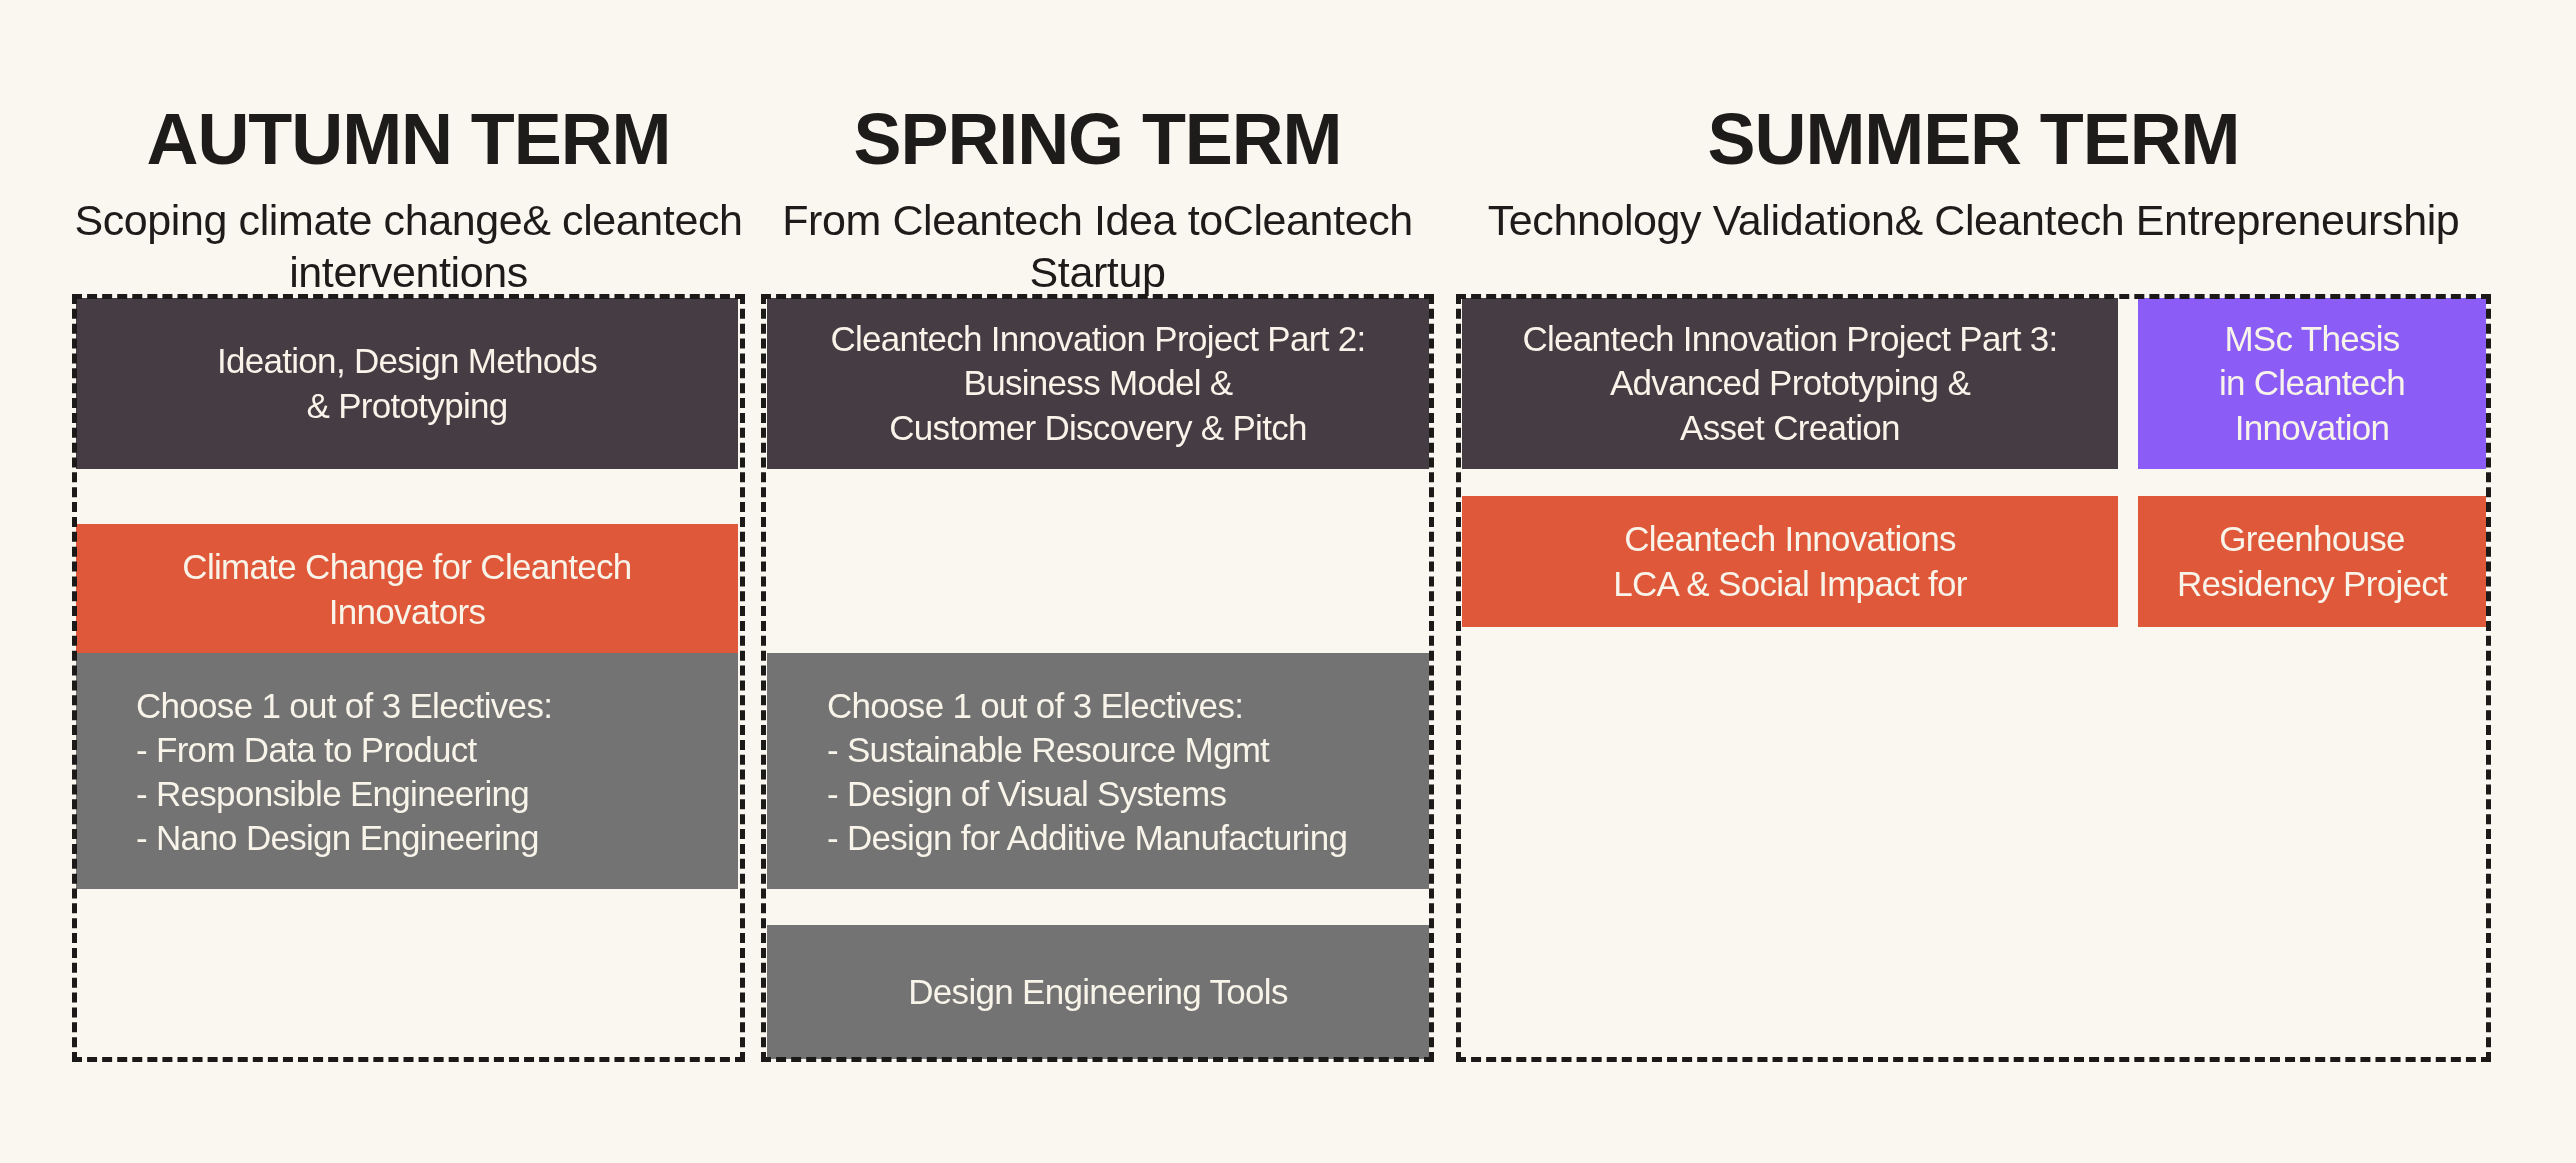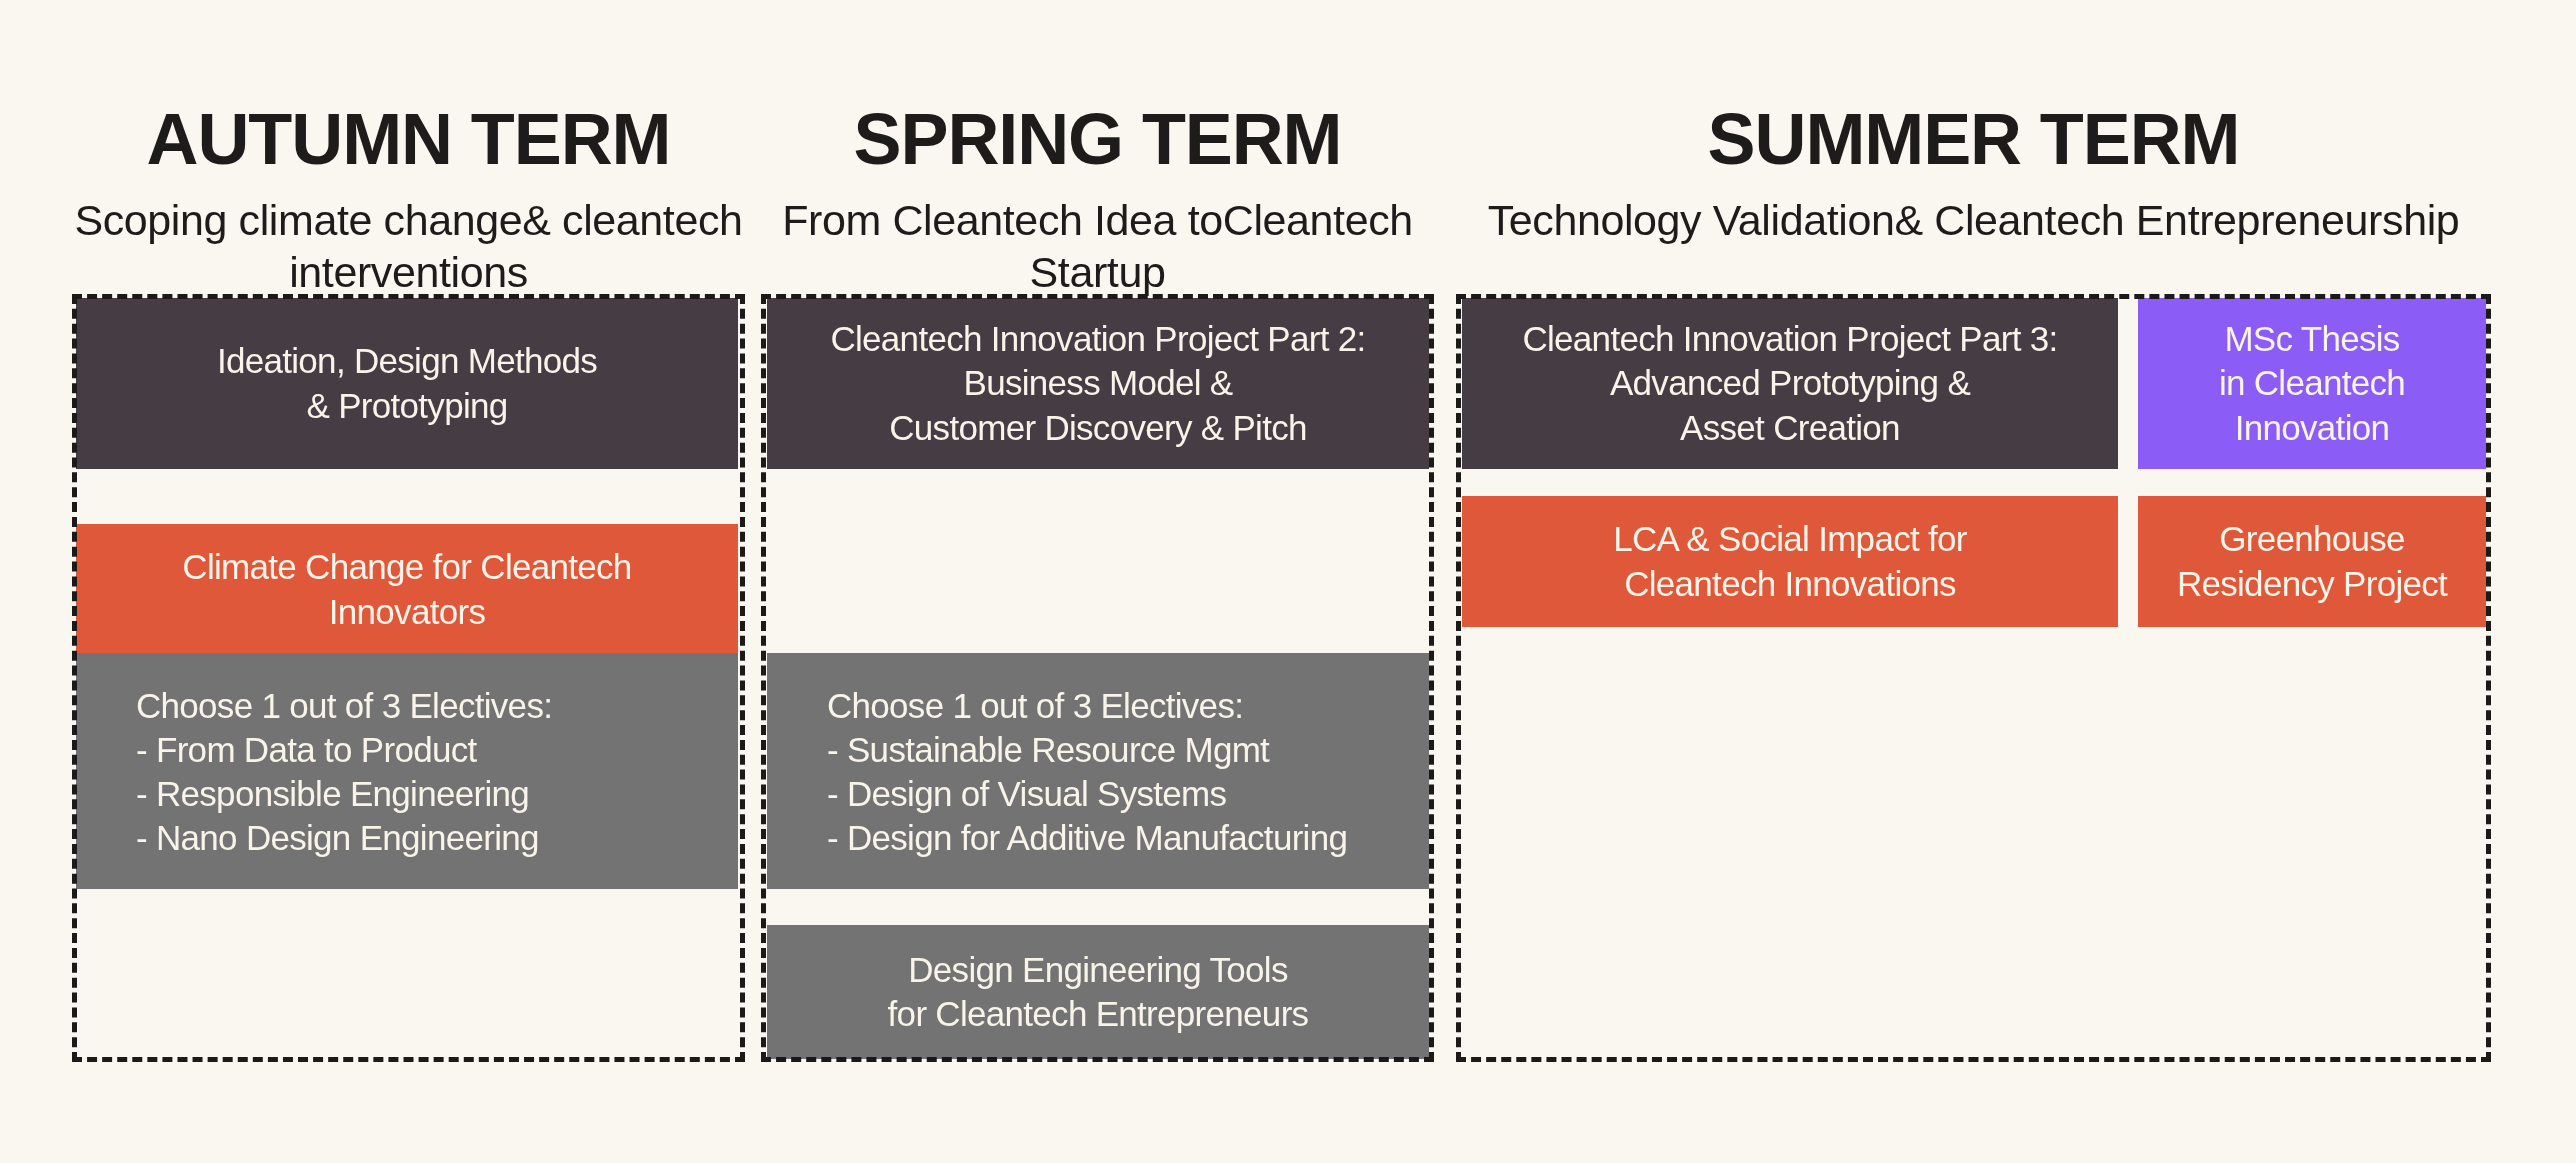--- a/index.html
+++ b/index.html
@@ -131,41 +131,40 @@
       <span class="ln">Customer Discovery &amp; Pitch</span>
     </div>
   <div class="box bg-slate align-left" id="box-s2">
       <span class="ln">Choose 1 out of 3 Electives:</span>
       <span class="ln">- Sustainable Resource Mgmt</span>
       <span class="ln">- Design of Visual Systems</span>
       <span class="ln">- Design for Additive Manufacturing</span>
     </div>
   <div class="box bg-slate" id="box-s3">
       <span class="ln">Design Engineering Tools</span>
-      <span class="ln">for Cleantech Entrepreneurs</span>
     </div>
 
   <header class="term-header" id="header-summer">
     <h2 class="term-title">SUMMER TERM</h2>
     <p class="term-subtitle"><span class="ln">Technology Validation</span><span class="ln">&amp; Cleantech Entrepreneurship</span></p>
   </header>
   <div class="term-outline" id="outline-summer"></div>
   <div class="box bg-dark" id="box-m1">
       <span class="ln">Cleantech Innovation Project Part 3:</span>
       <span class="ln">Advanced Prototyping &amp;</span>
       <span class="ln">Asset Creation</span>
     </div>
   <div class="box bg-black" id="box-m2">
       <span class="ln">MSc Thesis</span>
       <span class="ln">in Cleantech</span>
       <span class="ln">Innovation</span>
     </div>
   <div class="box bg-orange" id="box-m3">
+      <span class="ln">Cleantech Innovations</span>
       <span class="ln">LCA &amp; Social Impact for</span>
-      <span class="ln">Cleantech Innovations</span>
     </div>
   <div class="box bg-orange" id="box-m4">
       <span class="ln">Greenhouse</span>
       <span class="ln">Residency Project</span>
     </div>
 
 </div>
 
 
 </body></html>

